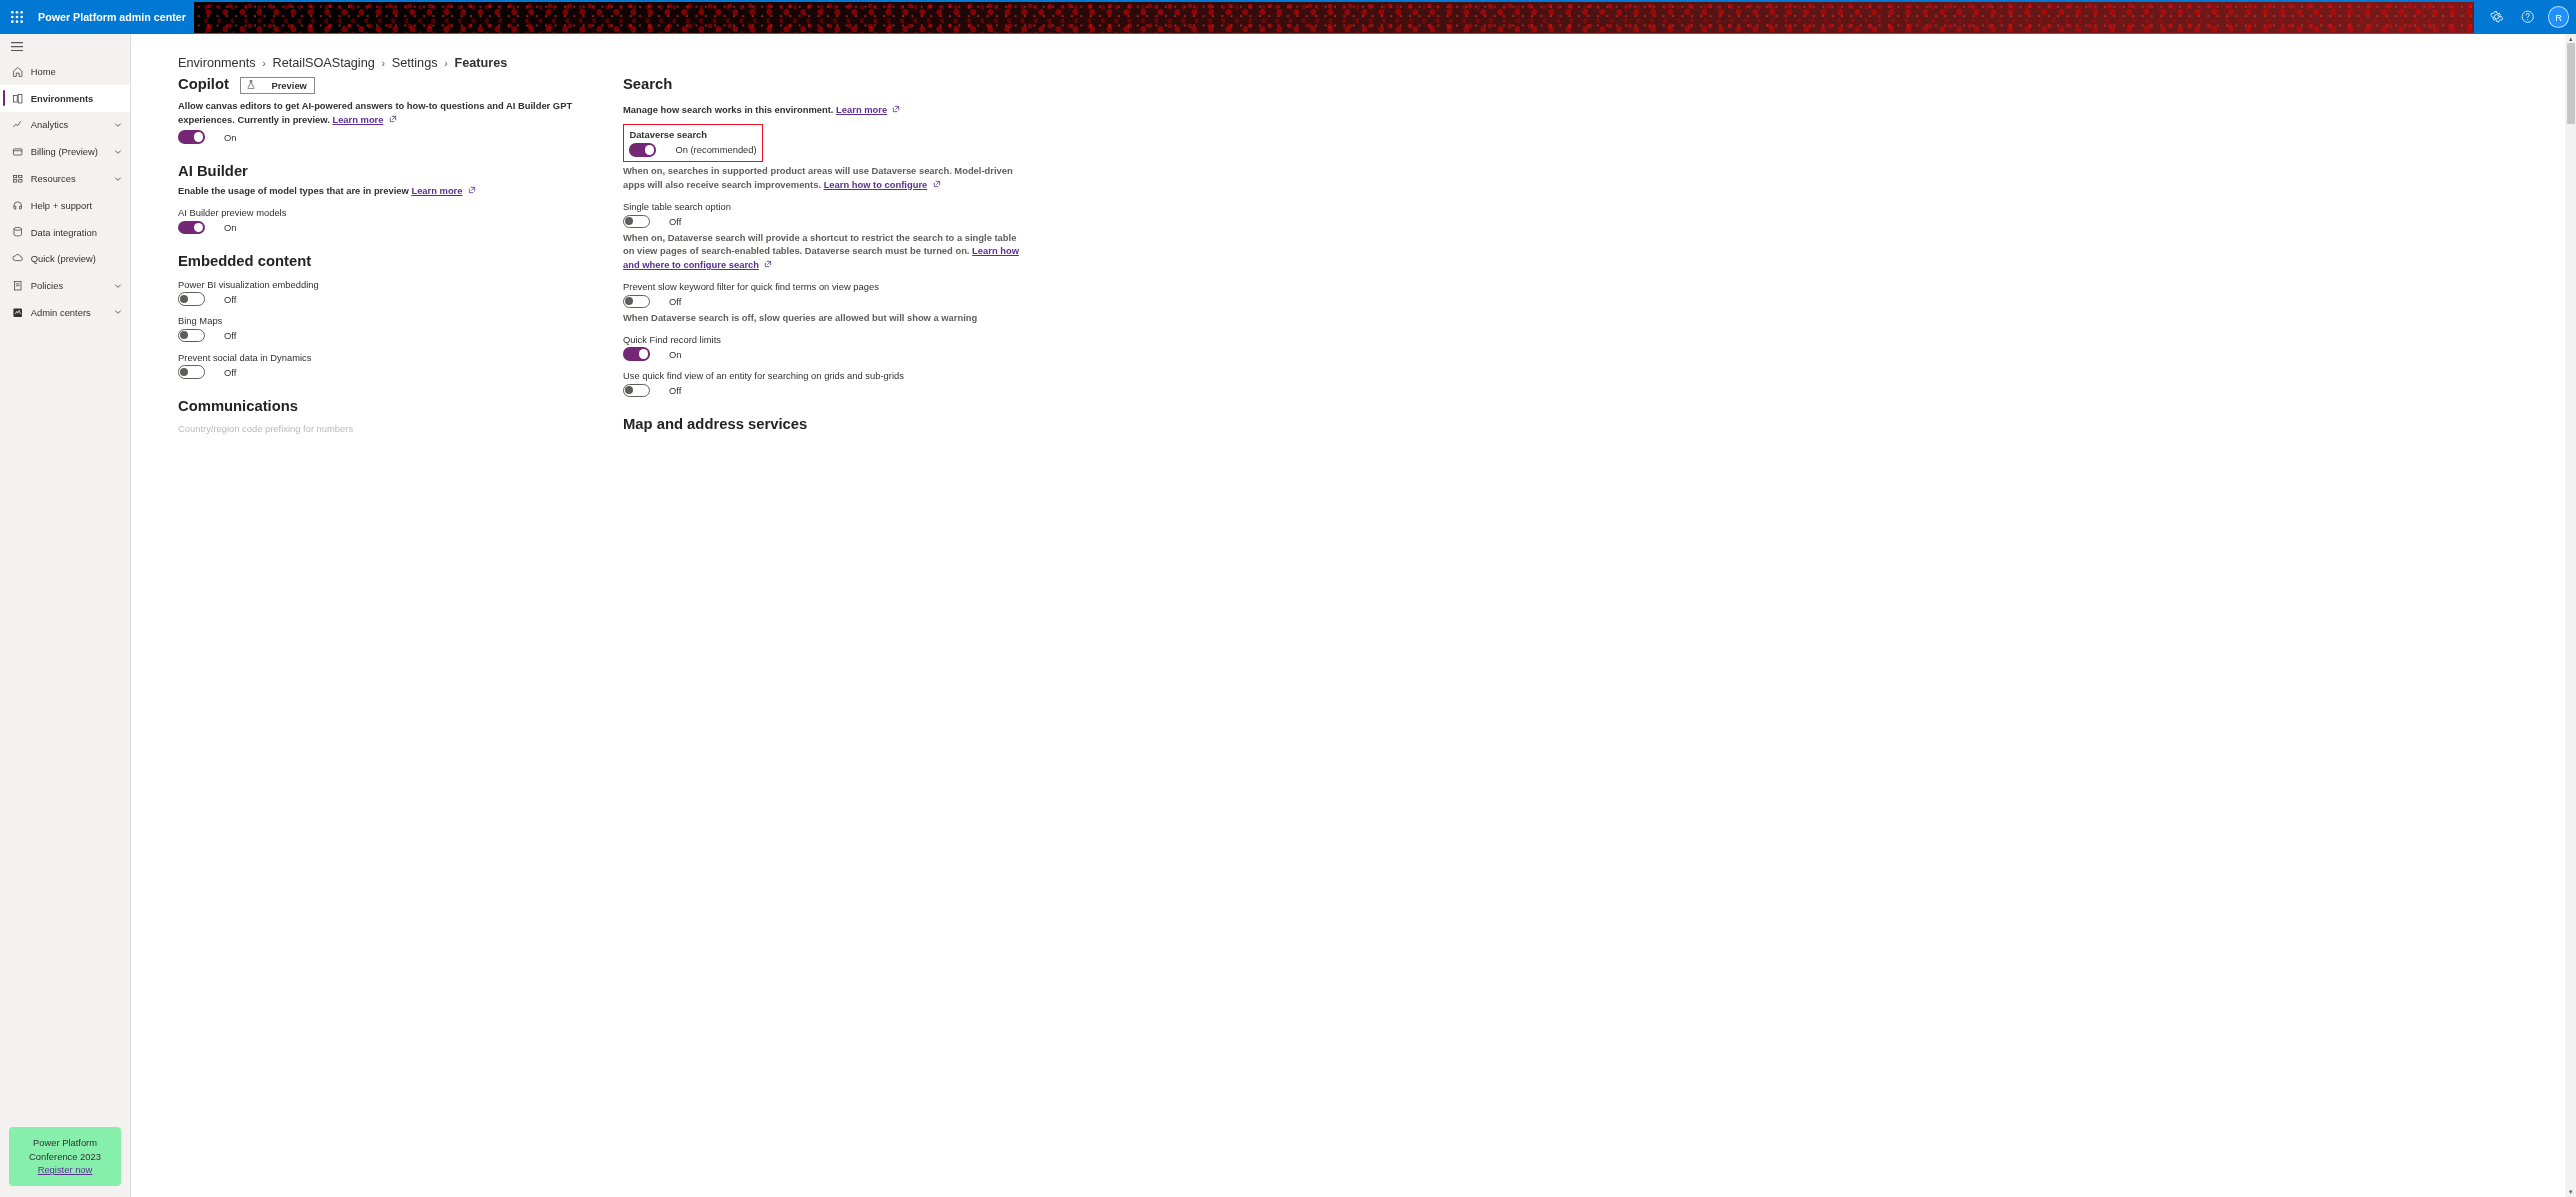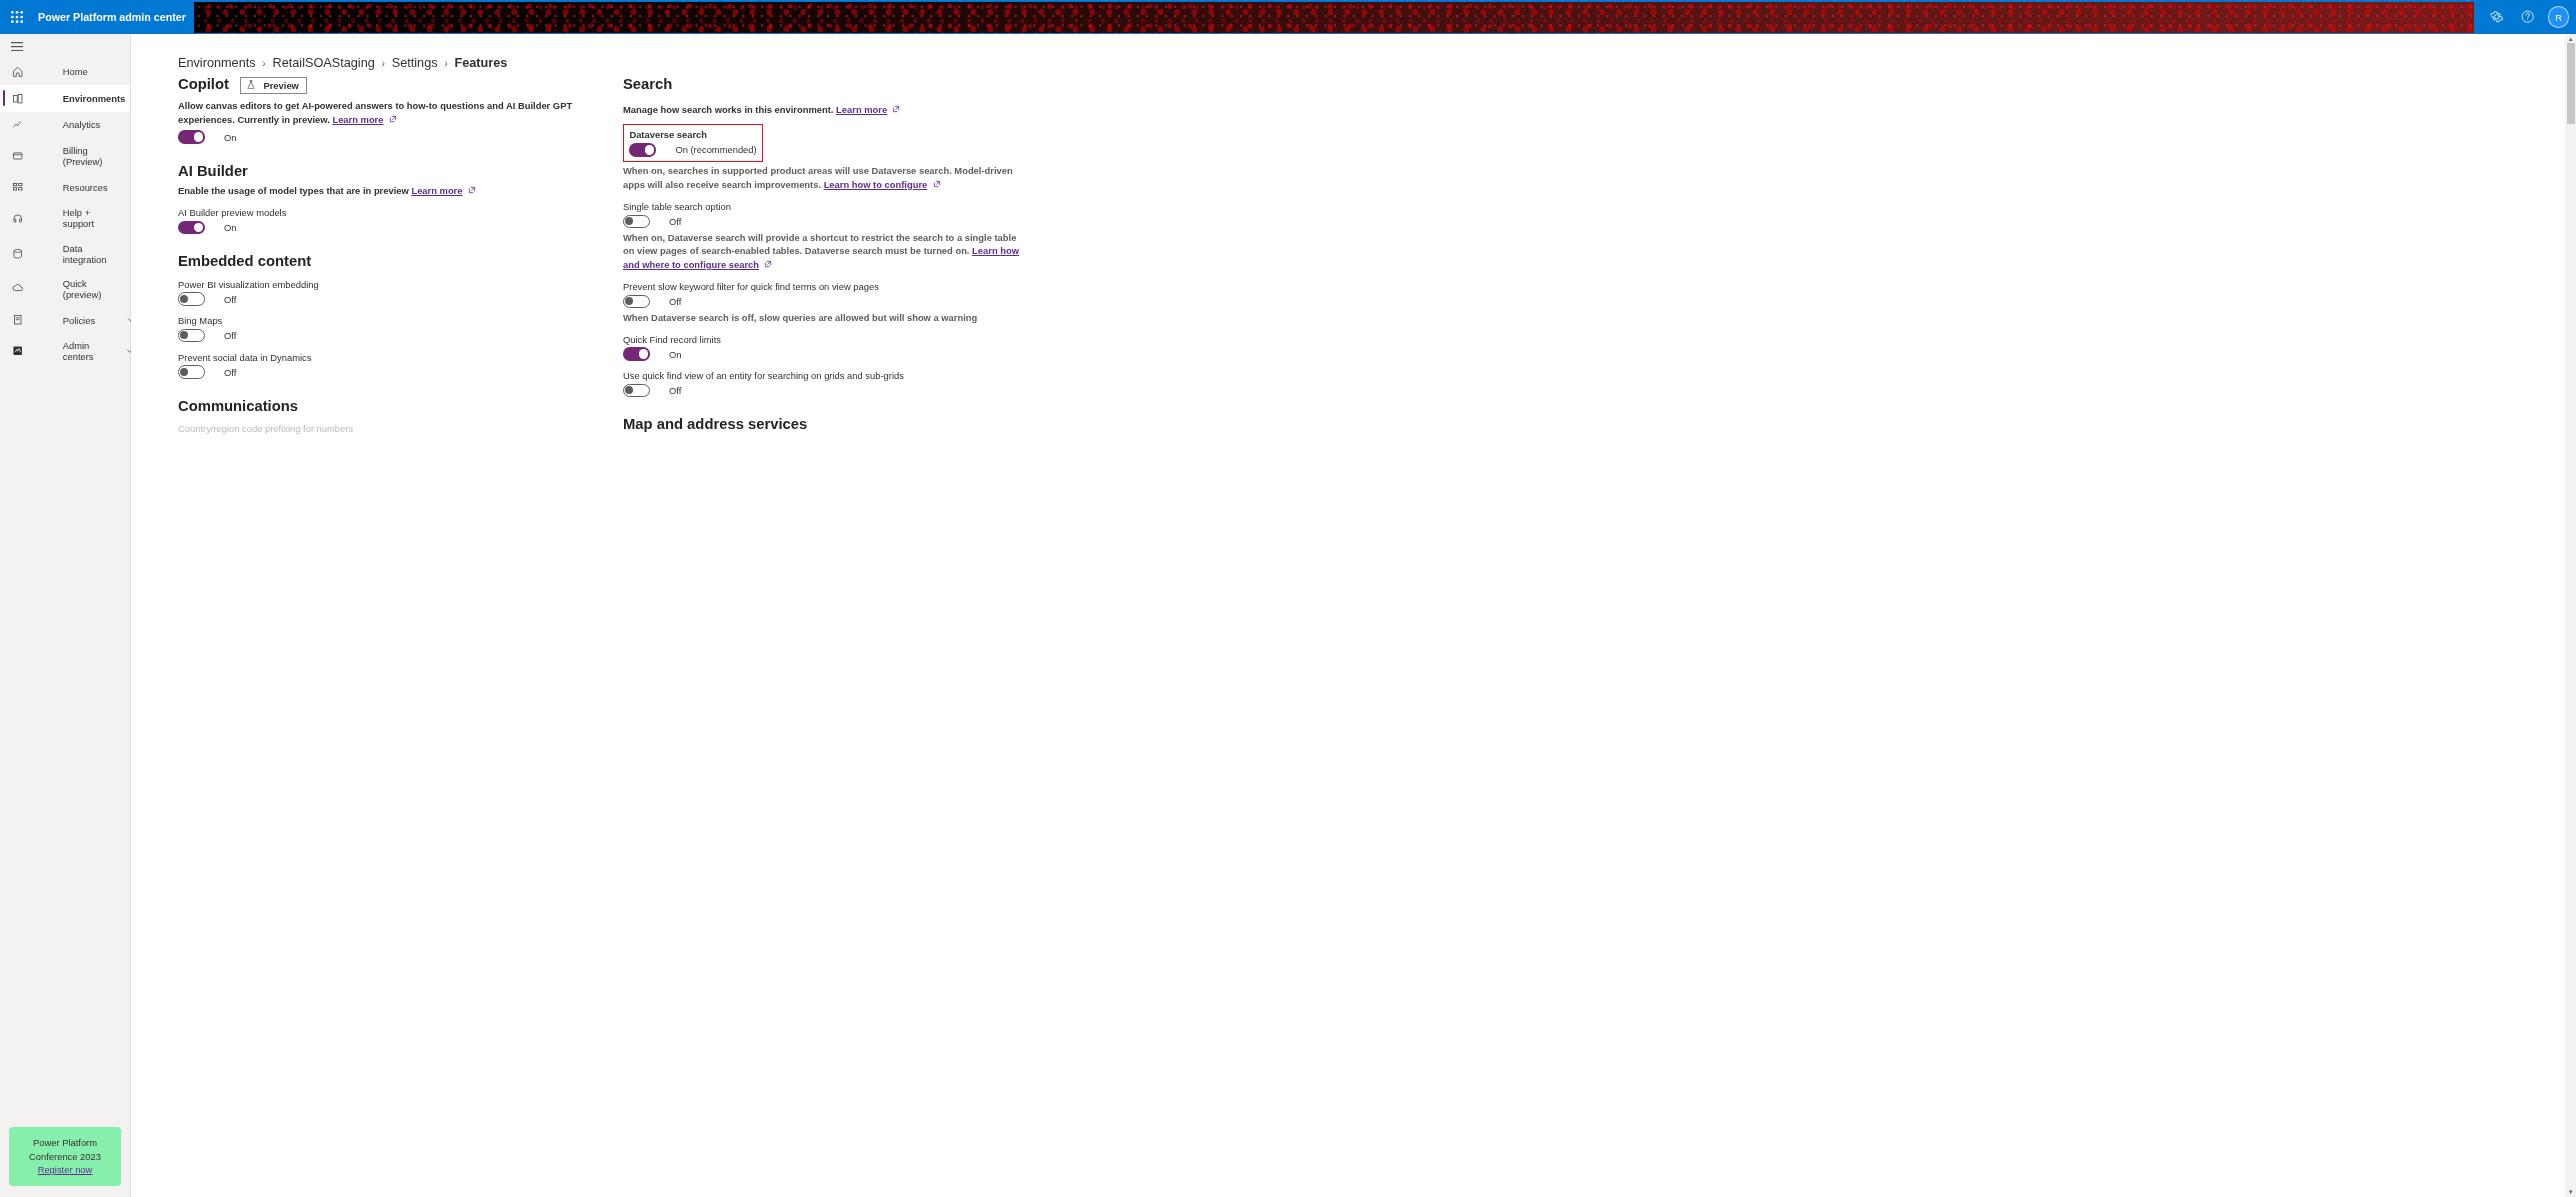--- a/index.html
+++ b/index.html
@@ -108,21 +108,20 @@
       cursor: pointer;
     }
     .nav-item {
       display: flex;
       align-items: center;
       padding: 6.7px 8px 6.7px 10.7px;
       font-size: 9.4px;
       color: #323130;
       cursor: pointer;
       position: relative;
-      gap: 32px;
     }
     .nav-item.active {
       background: white;
       font-weight: 600;
     }
     .nav-item.active::before {
       content: "";
       position: absolute;
       left: 2.7px;
       top: 5.4px;
@@ -213,21 +212,21 @@
     }
     .preview-badge {
       display: inline-flex;
       align-items: flex-start;
       border: 0.7px solid #8a8886;
       padding: 2px 6.7px;
       font-size: 9.4px;
       color: #323130;
       margin-left: 6.7px;
       vertical-align: middle;
-      gap: 8px;
+      gap: 16px;
     }
     .desc {
       font-size: 9.4px;
       color: #323130;
       line-height: 1.45;
       margin-bottom: 1.3px;
       font-weight: bold;
     }
     .desc.gray {
       color: #605e5c;

